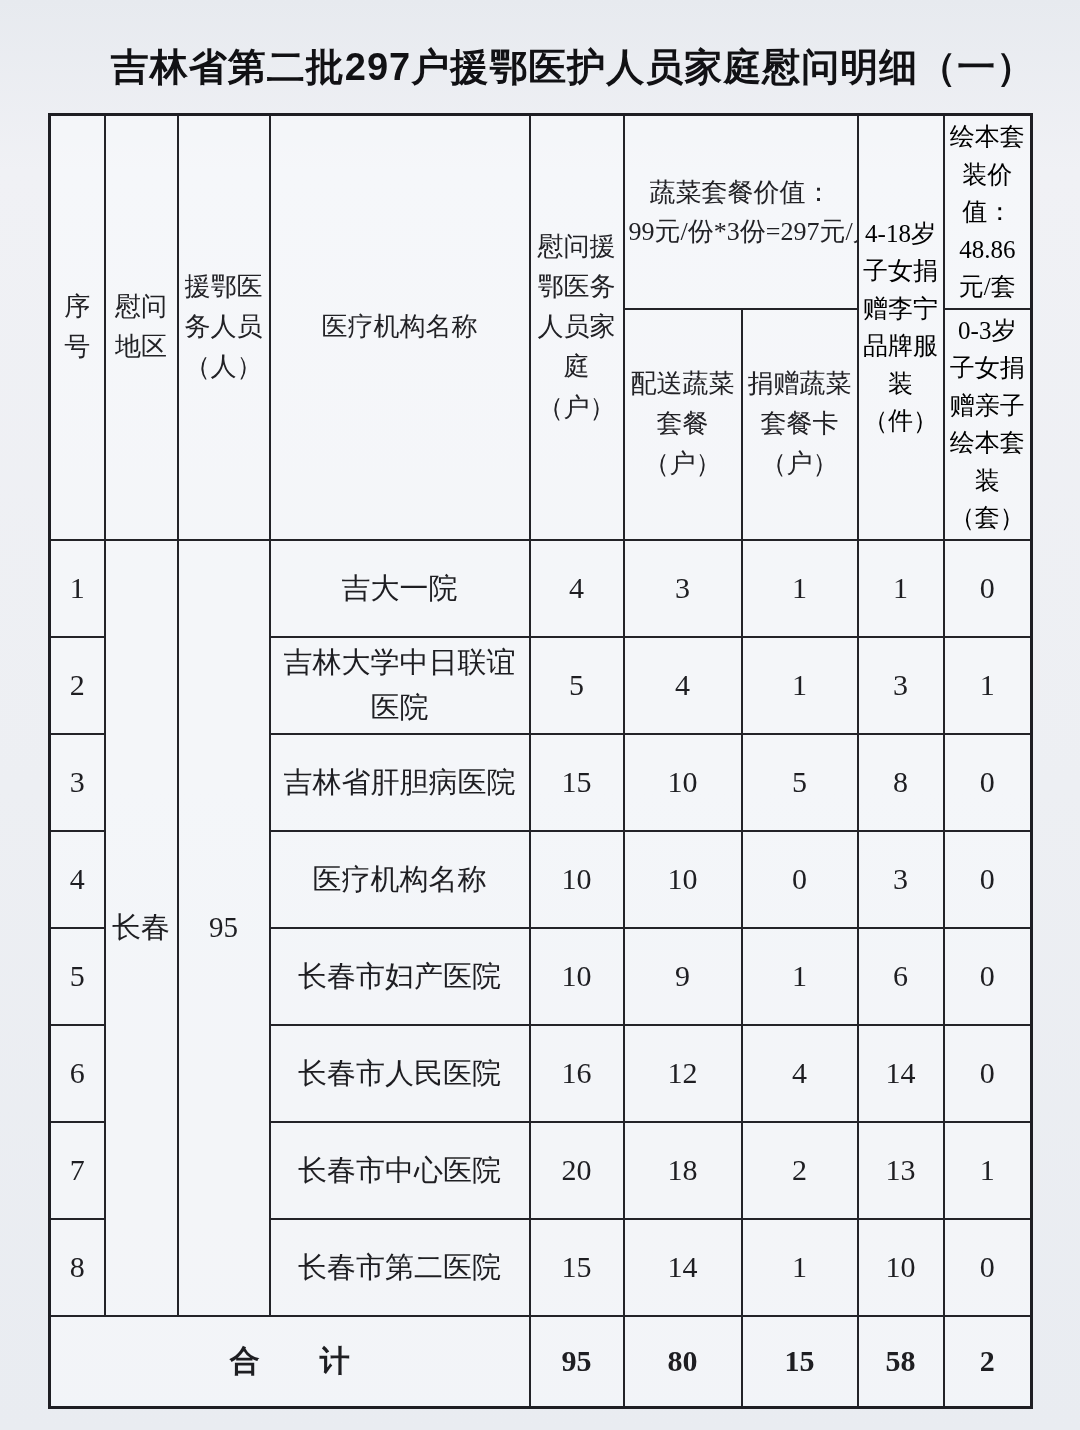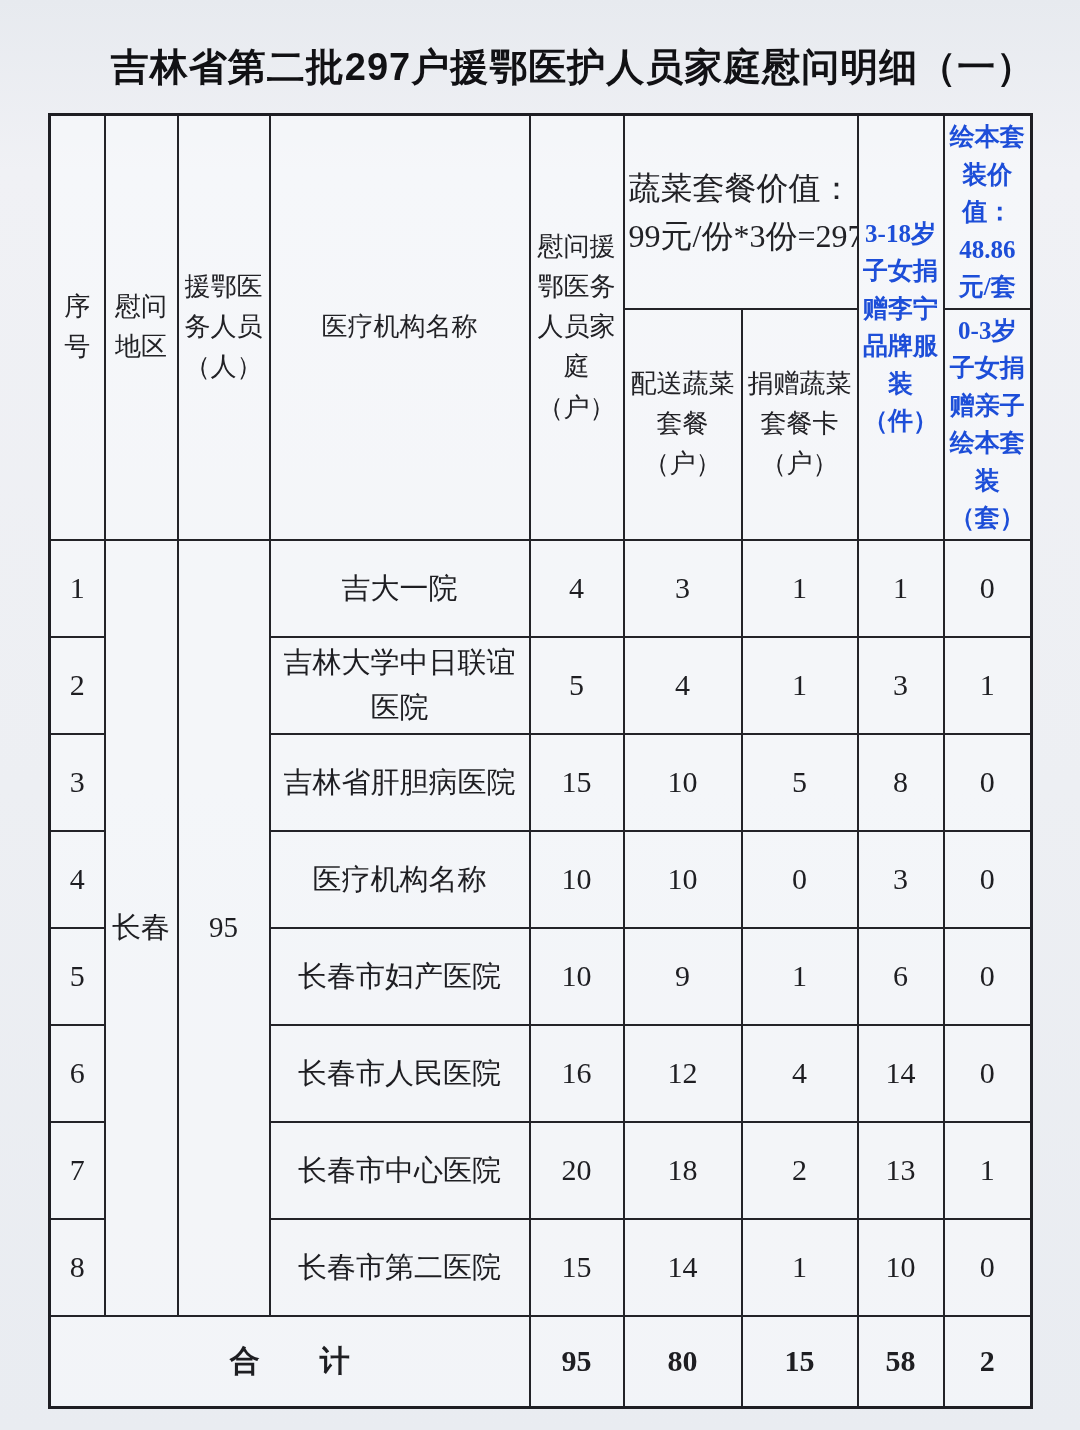--- a/index.html
+++ b/index.html
@@ -49,28 +49,28 @@
   table.main-table {
     border: 3px solid #1e1e23;
   }
   th.hdr {
     font-weight: normal;
     font-size: 26px;
     line-height: 1.55;
     color: #222226;
   }
   th.hdr-small {
-    font-weight: bold;
+    font-weight: normal;
     font-size: 25px;
     line-height: 1.5;
-    color: #1d4ed8;
+    color: #000000;
   }
   .veg-line {
     display: block;
-    font-size: 32px;
+    font-size: 26px;
     line-height: 1.5;
     white-space: nowrap;
   }
   td.num {
     font-size: 30px;
   }
   td.inst {
     font-size: 29px;
     line-height: 1.55;
   }
@@ -108,21 +108,21 @@
     <tr class="hdr-row-1">
       <th class="hdr" rowspan="2">序号</th>
       <th class="hdr" rowspan="2">慰问地区</th>
       <th class="hdr" rowspan="2">援鄂医务人员（人）</th>
       <th class="hdr" rowspan="2">医疗机构名称</th>
       <th class="hdr" rowspan="2">慰问援鄂医务人员家庭（户）</th>
       <th class="hdr" colspan="2">
         <span class="veg-line">蔬菜套餐价值：</span>
         <span class="veg-line">99元/份*3份=297元/户</span>
       </th>
-      <th class="hdr-small" rowspan="2">3-18岁子女捐赠李宁品牌服装（件）</th>
+      <th class="hdr-small" rowspan="2">4-18岁子女捐赠李宁品牌服装（件）</th>
       <th class="hdr-small">绘本套装价值：48.86元/套</th>
     </tr>
     <tr class="hdr-row-2">
       <th class="hdr">配送蔬菜套餐（户）</th>
       <th class="hdr">捐赠蔬菜套餐卡（户）</th>
       <th class="hdr-small">0-3岁子女捐赠亲子绘本套装（套）</th>
     </tr>
   </thead>
   <tbody>
     <tr class="body-row">

